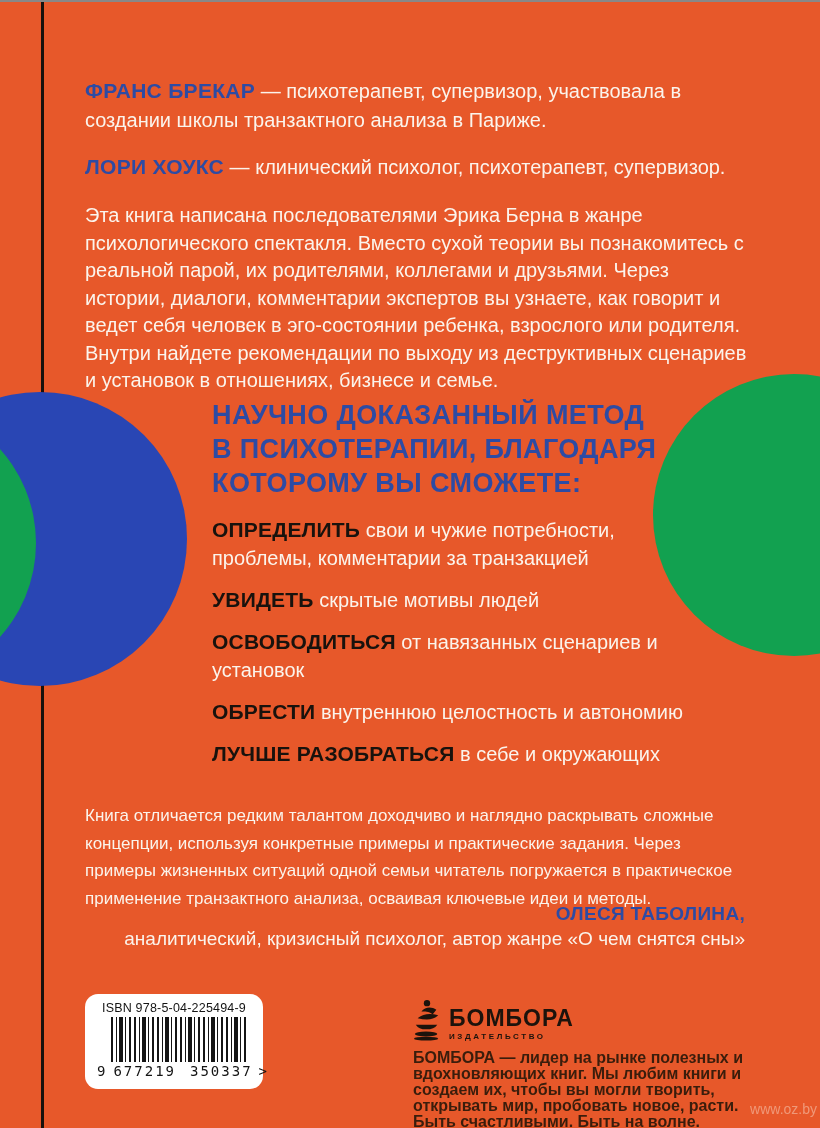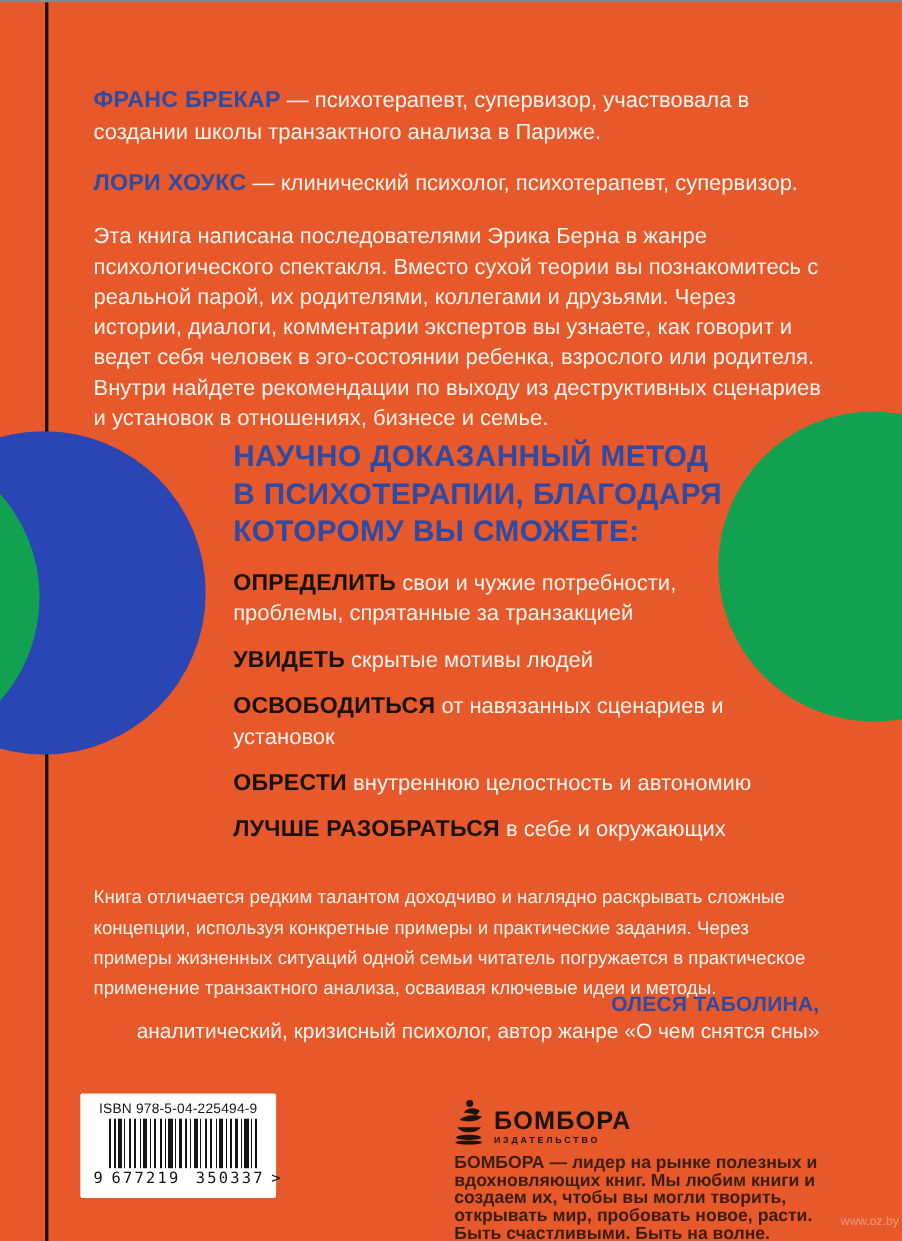--- a/index.html
+++ b/index.html
@@ -42,22 +42,22 @@
 
   
   .review{position:absolute;left:85px;top:800px;width:668px;
     font-size:17px;line-height:27.5px;color:#FBF4EC;}
   .review-author{position:absolute;right:75px;top:901px;
     font-size:19px;font-weight:bold;color:#2D4BA4;text-align:center;letter-spacing:0.3px;}
   .review-author-desc{position:absolute;right:75px;top:926px;
     font-size:19px;color:#FBF4EC;text-align:right;}
 
   
-  .barcode-box{position:absolute;left:73px;top:992px;width:178px;height:95px;
-    background:#ffffff;border-radius:2px;z-index:5;box-sizing:border-box;padding:7px 12px 0 12px;}
+  .barcode-box{position:absolute;left:85px;top:992px;width:178px;height:95px;
+    background:#ffffff;border-radius:13px;z-index:5;box-sizing:border-box;padding:7px 12px 0 12px;}
   .isbn{font-size:12.5px;color:#141414;text-align:center;letter-spacing:0.2px;margin:0 0 2px 0;}
   .bars{height:45px;margin:0 4px 0 14px;
     background:repeating-linear-gradient(90deg,
       #141414 0 2px,#fff 2px 5px,
       #141414 5px 6px,#fff 6px 8px,
       #141414 8px 12px,#fff 12px 14px,
       #141414 14px 15px,#fff 15px 18px,
       #141414 18px 20px,#fff 20px 23px);}
   .barcode-digits{display:flex;align-items:center;font-family:"DejaVu Sans Mono",monospace;
     font-size:14px;color:#141414;margin-top:1px;}
@@ -68,21 +68,21 @@
 
   
   .publisher{position:absolute;left:413px;top:997px;z-index:5;}
   .pub-logo-row{display:flex;align-items:flex-start;}
   .pub-logo-icon{width:28px;height:42px;margin-right:8px;}
   .pub-name{font-size:23px;font-weight:bold;color:#1C130C;letter-spacing:1px;line-height:26px;margin-top:6px;text-align:right;}
   .pub-type{font-size:8px;font-weight:bold;color:#1C130C;letter-spacing:2.6px;margin-top:1px;}
   .pub-desc{position:absolute;left:413px;top:1048px;width:372px;
     font-size:16px;line-height:16px;font-weight:bold;color:#3A1D0C;z-index:5;}
 
-  .watermark{position:absolute;right:3px;bottom:13px;font-size:11px;color:#F2AE93;opacity:0.75;z-index:5;}
+  .watermark{position:absolute;right:3px;bottom:13px;font-size:14px;color:#F2AE93;opacity:0.75;z-index:5;}
 </style>
 </head>
 <body>
 
 <div class="cover">
 
   <div class="spine-line"></div>
 
   <div class="circle circle-blue"></div>
   <div class="circle circle-green-left"></div>
@@ -95,21 +95,21 @@
       <p class="author-line"><span class="author-name">ЛОРИ ХОУКС</span><span> — клинический психолог, психотерапевт, супервизор.</span></p>
     </div>
 
     <div class="intro">Эта книга написана последователями Эрика Берна в жанре психологического спектакля. Вместо сухой теории вы познакомитесь с реальной парой, их родителями, коллегами и друзьями. Через истории, диалоги, комментарии экспертов вы узнаете, как говорит и ведет себя человек в эго-состоянии ребенка, взрослого или родителя. Внутри найдете рекомендации по выходу из деструктивных сценариев и установок в отношениях, бизнесе и семье.</div>
 
     <div class="method-heading">НАУЧНО ДОКАЗАННЫЙ МЕТОД
 В ПСИХОТЕРАПИИ, БЛАГОДАРЯ
 КОТОРОМУ ВЫ СМОЖЕТЕ:</div>
 
     <div class="method-list">
-      <div class="method-item"><span class="method-keyword">ОПРЕДЕЛИТЬ</span><span> свои и чужие потребности, проблемы, спрятанные за транзакцией</span></div>
+      <div class="method-item"><span class="method-keyword">ОПРЕДЕЛИТЬ</span><span> свои и чужие потребности, проблемы, комментарии за транзакцией</span></div>
       <div class="method-item"><span class="method-keyword">УВИДЕТЬ</span><span> скрытые мотивы людей</span></div>
       <div class="method-item"><span class="method-keyword">ОСВОБОДИТЬСЯ</span><span> от навязанных сценариев и установок</span></div>
       <div class="method-item"><span class="method-keyword">ОБРЕСТИ</span><span> внутреннюю целостность и автономию</span></div>
       <div class="method-item"><span class="method-keyword">ЛУЧШЕ РАЗОБРАТЬСЯ</span><span> в себе и окружающих</span></div>
     </div>
 
     <div class="review">Книга отличается редким талантом доходчиво и наглядно раскрывать сложные концепции, используя конкретные примеры и практические задания. Через примеры жизненных ситуаций одной семьи читатель погружается в практическое применение транзактного анализа, осваивая ключевые идеи и методы.</div>
     <div class="review-author">ОЛЕСЯ ТАБОЛИНА,</div>
     <div class="review-author-desc">аналитический, кризисный психолог, автор жанре «О чем снятся сны»</div>
 

